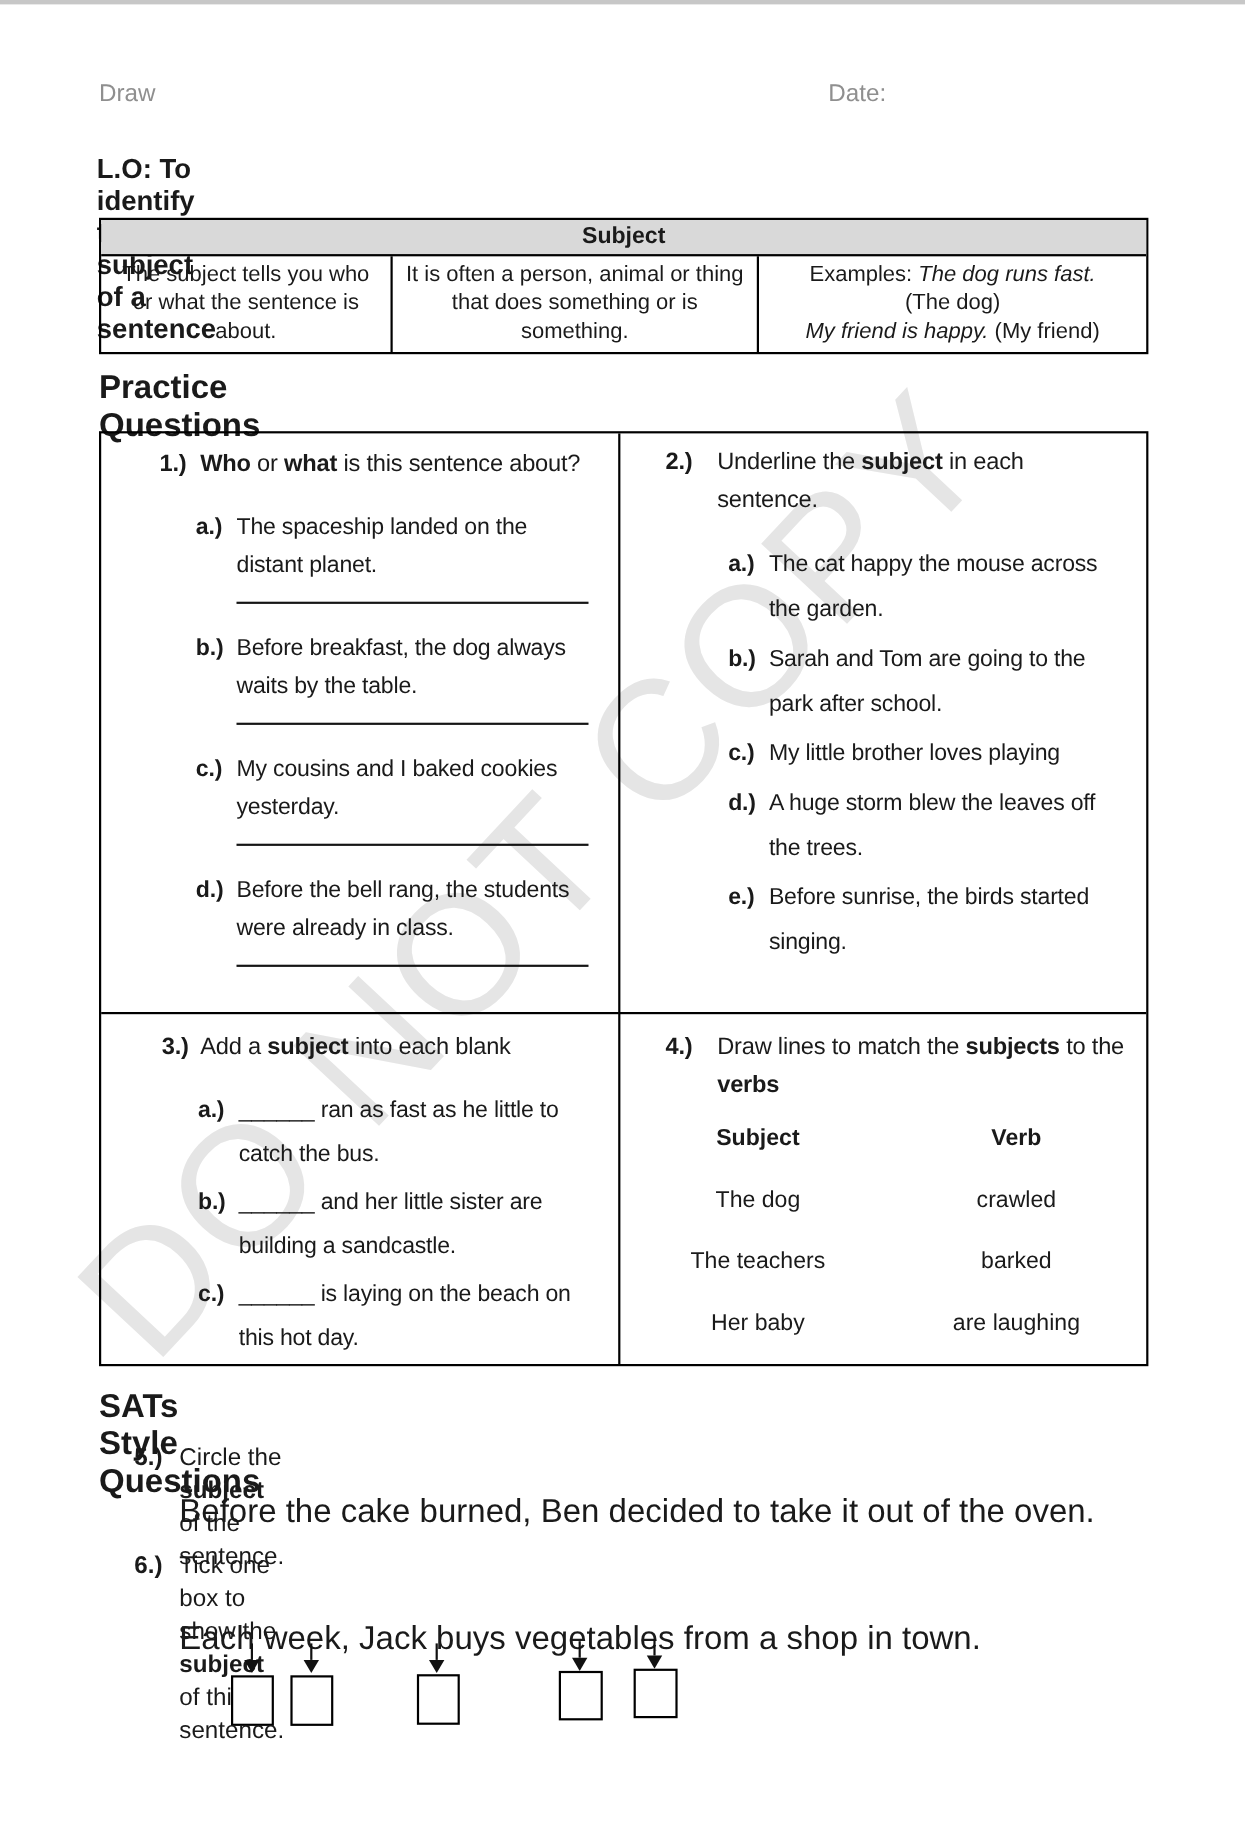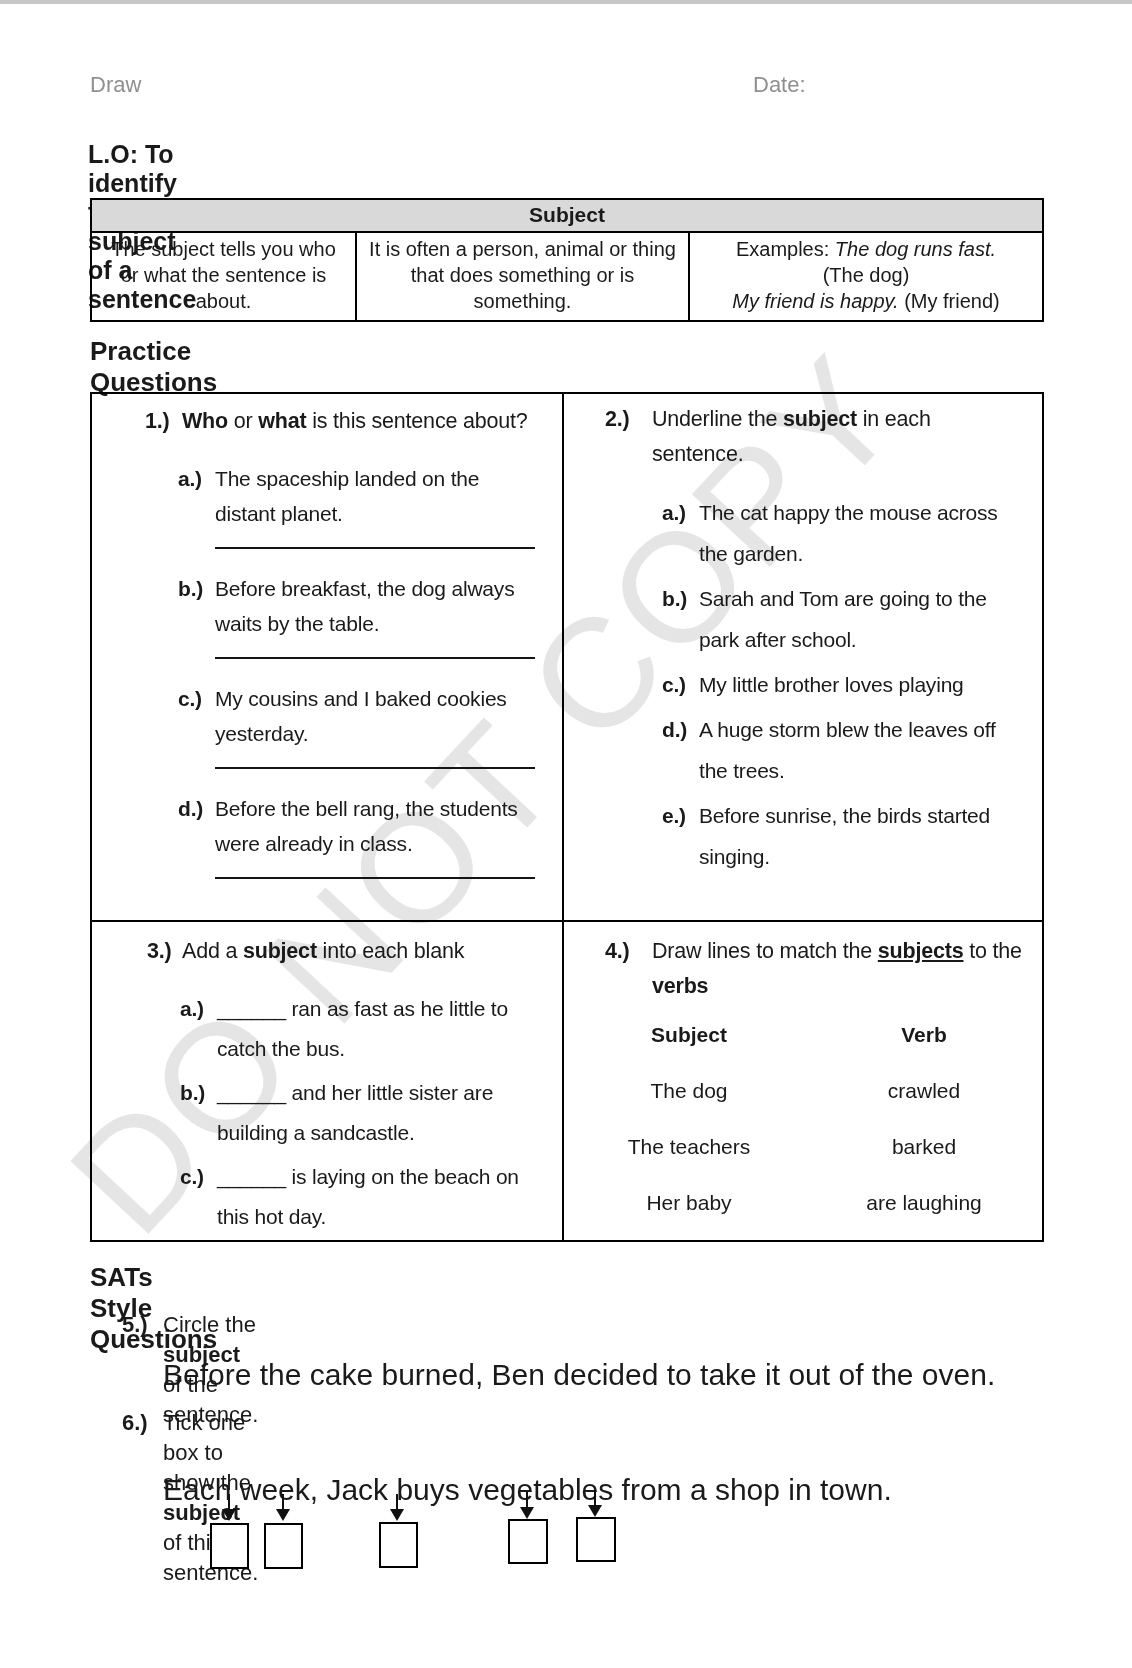--- a/index.html
+++ b/index.html
@@ -28,21 +28,21 @@
   .stable { position:absolute; left:90px; top:198px; width:954px; border:2px solid #000; box-sizing:border-box; }
   .st-header { background:#d9d9d9; border-bottom:2px solid #000; text-align:center;
                font-weight:700; font-size:21px; padding:3px 0 4px; }
   .st-body { display:flex; }
   .st-cell { box-sizing:border-box; font-size:20px; line-height:26px; text-align:center; padding:3px 8px 6px; }
   .st-c1 { width:263px; }
   .st-c2 { width:333px; border-left:2px solid #000; }
   .st-c3 { flex:1; border-left:2px solid #000; }
   .st-line { display:block; white-space:nowrap; }
 
-  .section-heading { position:absolute; font-size:26px; font-weight:700; }
+  .section-heading { position:absolute; font-size:30px; font-weight:700; }
   .practice-heading { left:90px; top:336px; }
   .sats-heading { left:90px; top:1262px; }
 
   
   .ptable { position:absolute; left:90px; top:392px; width:954px; height:850px;
             border:2px solid #000; box-sizing:border-box;
             display:grid; grid-template-columns:470px 1fr; grid-template-rows:526px 1fr; }
   .pc { position:relative; box-sizing:border-box; overflow:hidden; }
   .pc-r { border-left:2px solid #000; }
   .pc-b { border-top:2px solid #000; }
@@ -244,21 +244,21 @@
               <span class="line">this hot day.</span>
             </span>
           </div>
         </div>
       </div>
 
       <div class="pc pc-r pc-b q4">
         <div class="qhead">
           <span class="qnum">4.)</span>
           <span class="qtitle">
-            <span class="line"><span>Draw lines to match the </span><span style="font-weight: 700; text-decoration: underline;">subjects</span><span> to the</span></span>
+            <span class="line"><span>Draw lines to match the </span><span style="font-weight: 700;">subjects</span><span> to the</span></span>
             <span class="line"><span style="font-weight: 700;">verbs</span></span>
           </span>
         </div>
         <div class="q4col q4-left">
           <div class="cell colhead">Subject</div>
           <div class="cell">The dog</div>
           <div class="cell">The teachers</div>
           <div class="cell">Her baby</div>
         </div>
         <div class="q4col q4-right">

